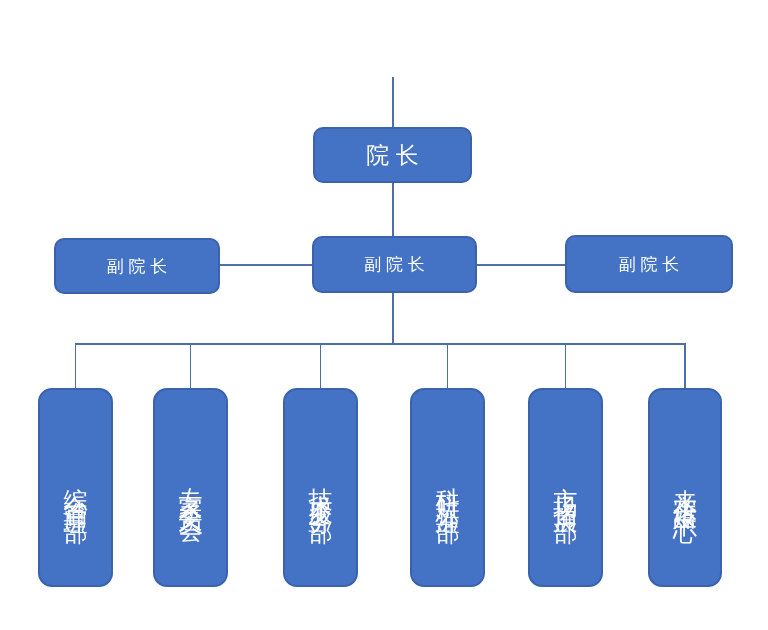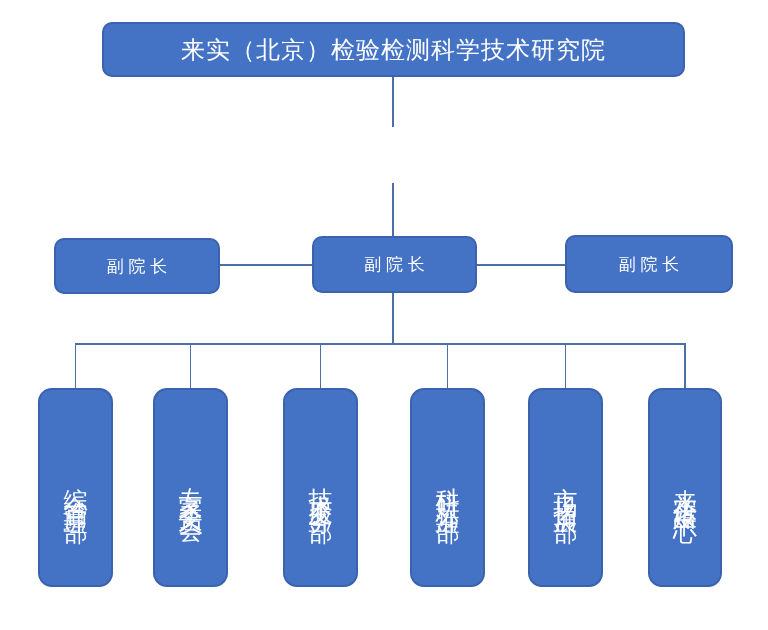--- a/index.html
+++ b/index.html
@@ -93,24 +93,24 @@
   <div class="connector h conn-vp-right"></div>
   <div class="connector v conn-vp-bus"></div>
   <div class="connector h conn-bus"></div>
   <div class="connector v conn-drop conn-drop-1"></div>
   <div class="connector v conn-drop conn-drop-2"></div>
   <div class="connector v conn-drop conn-drop-3"></div>
   <div class="connector v conn-drop conn-drop-4"></div>
   <div class="connector v conn-drop conn-drop-5"></div>
   <div class="connector v conn-drop conn-drop-6"></div>
 
-  <div class="node node-root">
-    <span>来实（北京）检验检测科学技术研究院</span>
+
+  <div class="node node-president">
+    <span>院 长</span>
   </div>
-
 
   <div class="node node-vp node-vp-left">
     <span>副 院 长</span>
   </div>
   <div class="node node-vp node-vp-middle">
     <span>副 院 长</span>
   </div>
   <div class="node node-vp node-vp-right">
     <span>副 院 长</span>
   </div>

